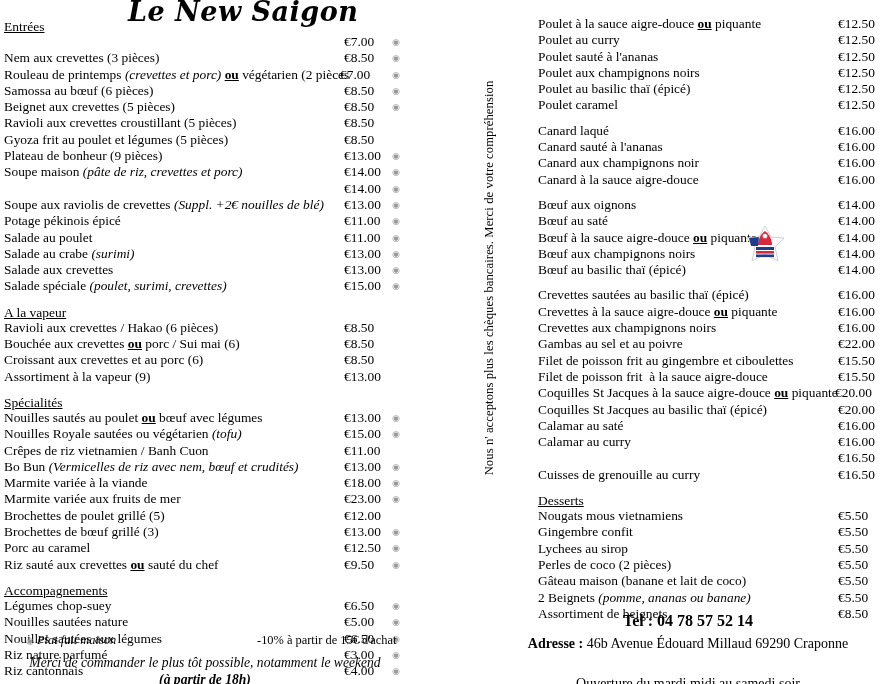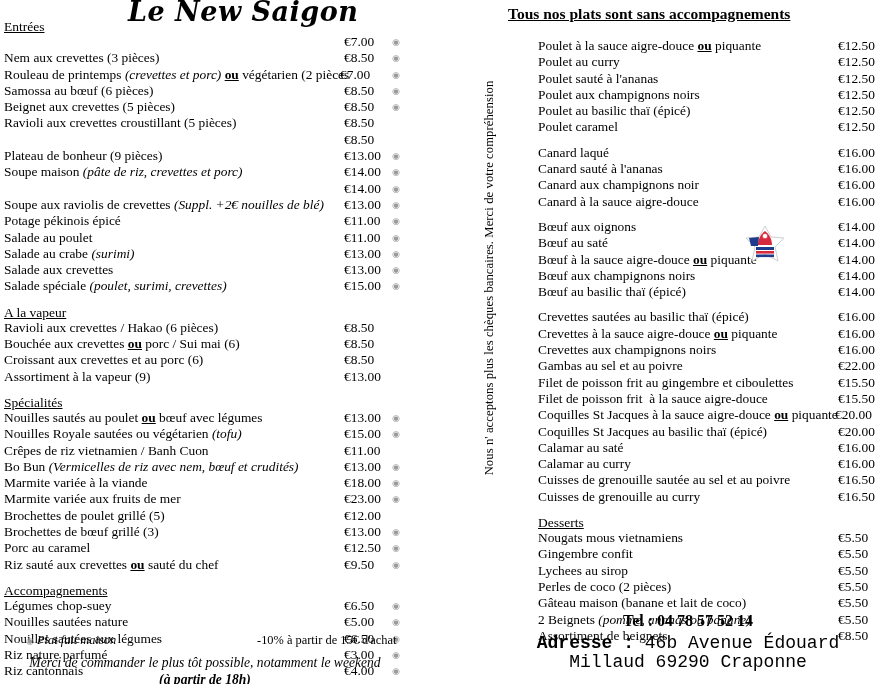--- a/index.html
+++ b/index.html
@@ -198,23 +198,22 @@
     top: 608px;
     width: 376px;
     text-align: center;
   }
   .rf-tel {
     font-weight: bold;
     font-size: 16px;
     line-height: 26px;
   }
   .rf-addr {
-    font-size: 18px;
+    font-size: 14px;
     line-height: 19px;
-    font-family: Liberation Mono, monospace;
   }
   .rf-addr b { font-weight: bold; }
   .rf-open {
     font-size: 14px;
     line-height: 19px;
     margin-top: 21px;
   }
 </style>
 </head>
 <body>
@@ -224,21 +223,21 @@
   <div class="resto-title">Le New Saigon</div>
 
   <div class="col-left" id="left-col">
       <div class="sec-head-wrap"><span class="sec-head">Entrées</span></div>
       <div class="row"><span class="pr">€7.00</span><span class="mk">◉</span></div>
       <div class="row"><span class="nm">Nem aux crevettes (3 pièces)</span><span class="pr">€8.50</span><span class="mk">◉</span></div>
       <div class="row wide"><span class="nm">Rouleau de printemps <em class="it">(crevettes et porc)</em> <u class="ou">ou</u> végétarien (2 pièces</span><span class="pr">€7.00</span><span class="mk">◉</span></div>
       <div class="row"><span class="nm">Samossa au bœuf (6 pièces)</span><span class="pr">€8.50</span><span class="mk">◉</span></div>
       <div class="row"><span class="nm">Beignet aux crevettes (5 pièces)</span><span class="pr">€8.50</span><span class="mk">◉</span></div>
       <div class="row"><span class="nm">Ravioli aux crevettes croustillant (5 pièces)</span><span class="pr">€8.50</span></div>
-      <div class="row"><span class="pr">€8.50</span></div>
+      <div class="row"><span class="nm">Gyoza frit au poulet et légumes (5 pièces)</span><span class="pr">€8.50</span></div>
       <div class="row"><span class="nm">Plateau de bonheur (9 pièces)</span><span class="pr">€13.00</span><span class="mk">◉</span></div>
       <div class="row"><span class="nm">Soupe maison <em class="it">(pâte de riz, crevettes et porc)</em></span><span class="pr">€14.00</span><span class="mk">◉</span></div>
       <div class="row"><span class="pr">€14.00</span><span class="mk">◉</span></div>
       <div class="row"><span class="nm">Soupe aux raviolis de crevettes <em class="it">(Suppl. +2€ nouilles de blé)</em></span><span class="pr">€13.00</span><span class="mk">◉</span></div>
       <div class="row"><span class="nm">Potage pékinois épicé</span><span class="pr">€11.00</span><span class="mk">◉</span></div>
       <div class="row"><span class="nm">Salade au poulet</span><span class="pr">€11.00</span><span class="mk">◉</span></div>
       <div class="row"><span class="nm">Salade au crabe <em class="it">(surimi)</em></span><span class="pr">€13.00</span><span class="mk">◉</span></div>
       <div class="row"><span class="nm">Salade aux crevettes</span><span class="pr">€13.00</span><span class="mk">◉</span></div>
       <div class="row"><span class="nm">Salade spéciale <em class="it">(poulet, surimi, crevettes)</em></span><span class="pr">€15.00</span><span class="mk">◉</span></div>
       <div class="sec-gap"></div>
@@ -266,21 +265,20 @@
       <div class="row"><span class="nm">Nouilles sautées aux légumes</span><span class="pr">€6.50</span><span class="mk">◉</span></div>
       <div class="row"><span class="nm">Riz nature parfumé</span><span class="pr">€3.00</span><span class="mk">◉</span></div>
       <div class="row"><span class="nm">Riz cantonnais</span><span class="pr">€4.00</span><span class="mk">◉</span></div>
     </div>
 
   <div class="vert-note">
     <span>Nous n' acceptons plus les chèques bancaires. Merci de votre compréhension</span>
   </div>
 
   <div class="col-right">
-    <div class="right-head">Tous nos plats sont sans accompagnements</div>
     <div class="right-body" id="right-col">
         <div class="row"><span class="nm">Poulet à la sauce aigre-douce <u class="ou">ou</u> piquante</span><span class="pr">€12.50</span></div>
         <div class="row"><span class="nm">Poulet au curry</span><span class="pr">€12.50</span></div>
         <div class="row"><span class="nm">Poulet sauté à l'ananas</span><span class="pr">€12.50</span></div>
         <div class="row"><span class="nm">Poulet aux champignons noirs</span><span class="pr">€12.50</span></div>
         <div class="row"><span class="nm">Poulet au basilic thaï (épicé)</span><span class="pr">€12.50</span></div>
         <div class="row"><span class="nm">Poulet caramel</span><span class="pr">€12.50</span></div>
         <div class="sec-gap"></div>
         <div class="row"><span class="nm">Canard laqué</span><span class="pr">€16.00</span></div>
         <div class="row"><span class="nm">Canard sauté à l'ananas</span><span class="pr">€16.00</span></div>
@@ -296,21 +294,21 @@
         <div class="row"><span class="nm">Crevettes sautées au basilic thaï (épicé)</span><span class="pr">€16.00</span></div>
         <div class="row"><span class="nm">Crevettes à la sauce aigre-douce <u class="ou">ou</u> piquante</span><span class="pr">€16.00</span></div>
         <div class="row"><span class="nm">Crevettes aux champignons noirs</span><span class="pr">€16.00</span></div>
         <div class="row"><span class="nm">Gambas au sel et au poivre</span><span class="pr">€22.00</span></div>
         <div class="row"><span class="nm">Filet de poisson frit au gingembre et ciboulettes</span><span class="pr">€15.50</span></div>
         <div class="row"><span class="nm">Filet de poisson frit&nbsp; à la sauce aigre-douce</span><span class="pr">€15.50</span></div>
         <div class="row wide"><span class="nm">Coquilles St Jacques à la sauce aigre-douce <u class="ou">ou</u> piquante</span><span class="pr">€20.00</span></div>
         <div class="row"><span class="nm">Coquilles St Jacques au basilic thaï (épicé)</span><span class="pr">€20.00</span></div>
         <div class="row"><span class="nm">Calamar au saté</span><span class="pr">€16.00</span></div>
         <div class="row"><span class="nm">Calamar au curry</span><span class="pr">€16.00</span></div>
-        <div class="row"><span class="nm">Cuisses de grenouille sautée au sel et au poivre</span><span class="pr">€16.50</span></div>
+        <div class="row"><span class="pr">€16.50</span></div>
         <div class="row"><span class="nm">Cuisses de grenouille au curry</span><span class="pr">€16.50</span></div>
         <div class="sec-gap"></div>
         <div class="sec-head-wrap"><span class="sec-head">Desserts</span></div>
         <div class="row"><span class="nm">Nougats mous vietnamiens</span><span class="pr">€5.50</span></div>
         <div class="row"><span class="nm">Gingembre confit</span><span class="pr">€5.50</span></div>
         <div class="row"><span class="nm">Lychees au sirop</span><span class="pr">€5.50</span></div>
         <div class="row"><span class="nm">Perles de coco (2 pièces)</span><span class="pr">€5.50</span></div>
         <div class="row"><span class="nm">Gâteau maison (banane et lait de coco)</span><span class="pr">€5.50</span></div>
         <div class="row"><span class="nm">2 Beignets <em class="it">(pomme, ananas ou banane)</em></span><span class="pr">€5.50</span></div>
         <div class="row"><span class="nm">Assortiment de beignets</span><span class="pr">€8.50</span></div>

